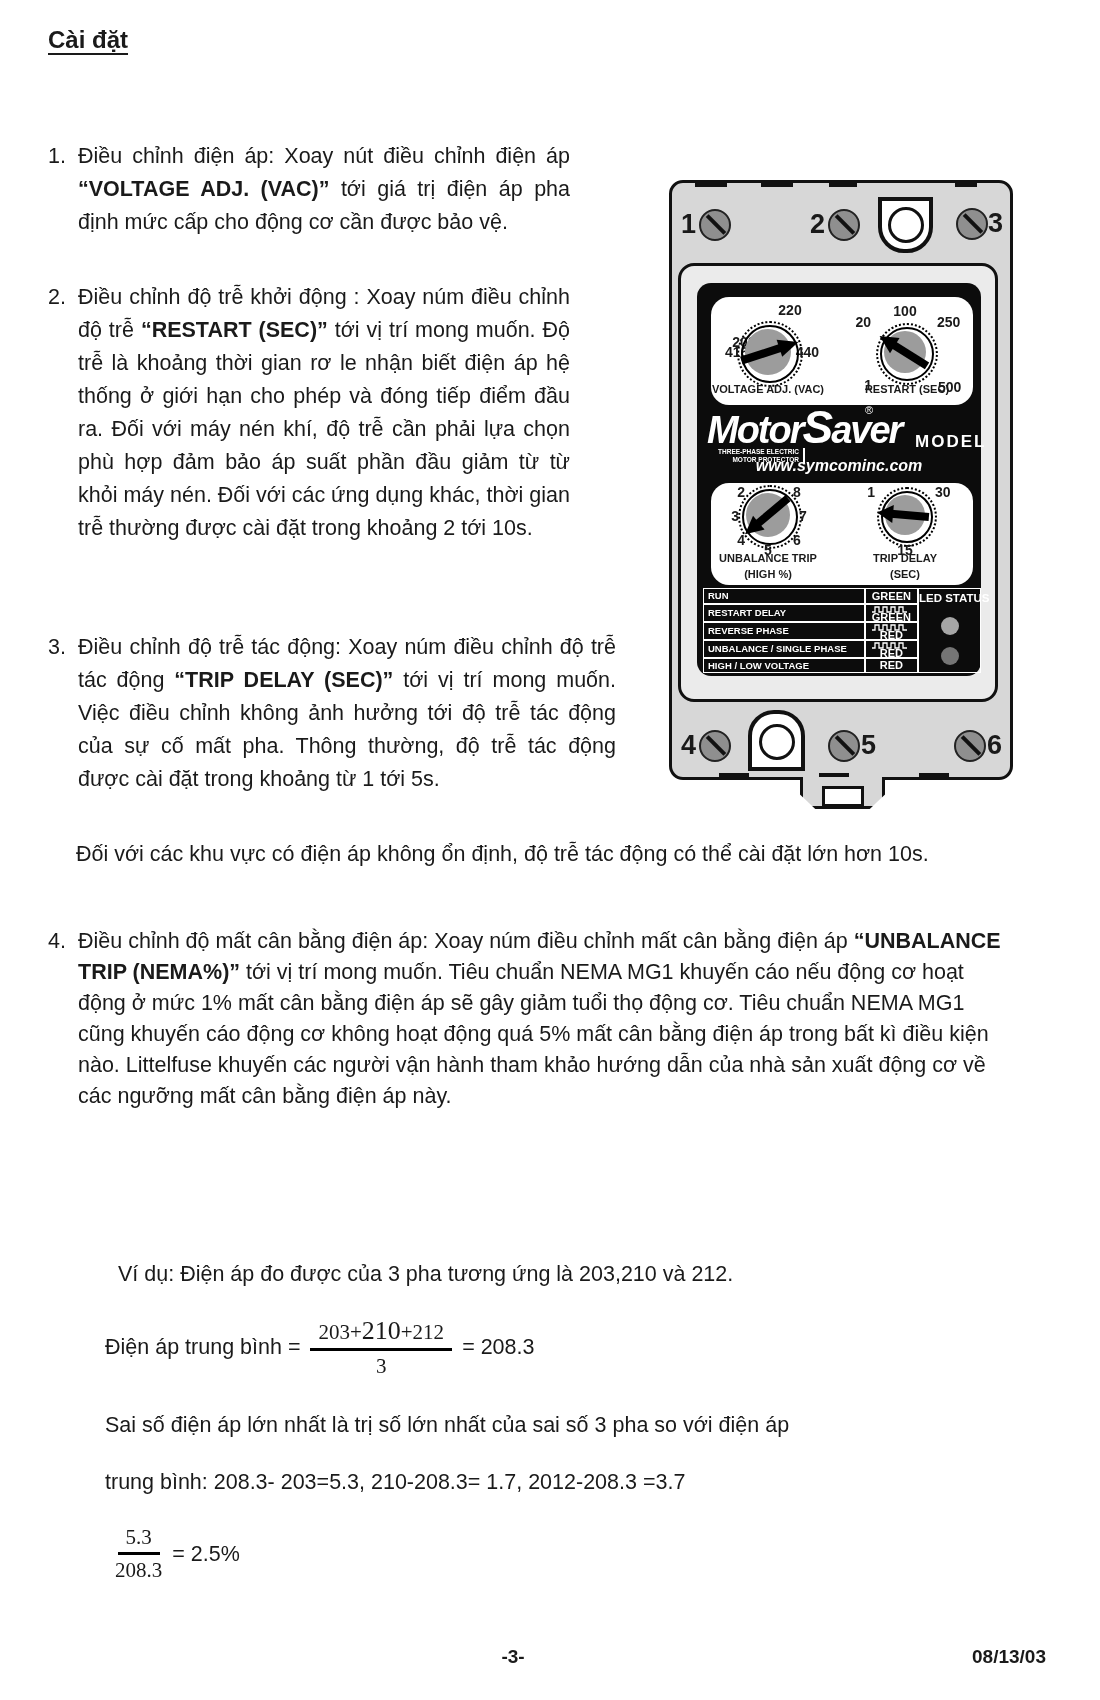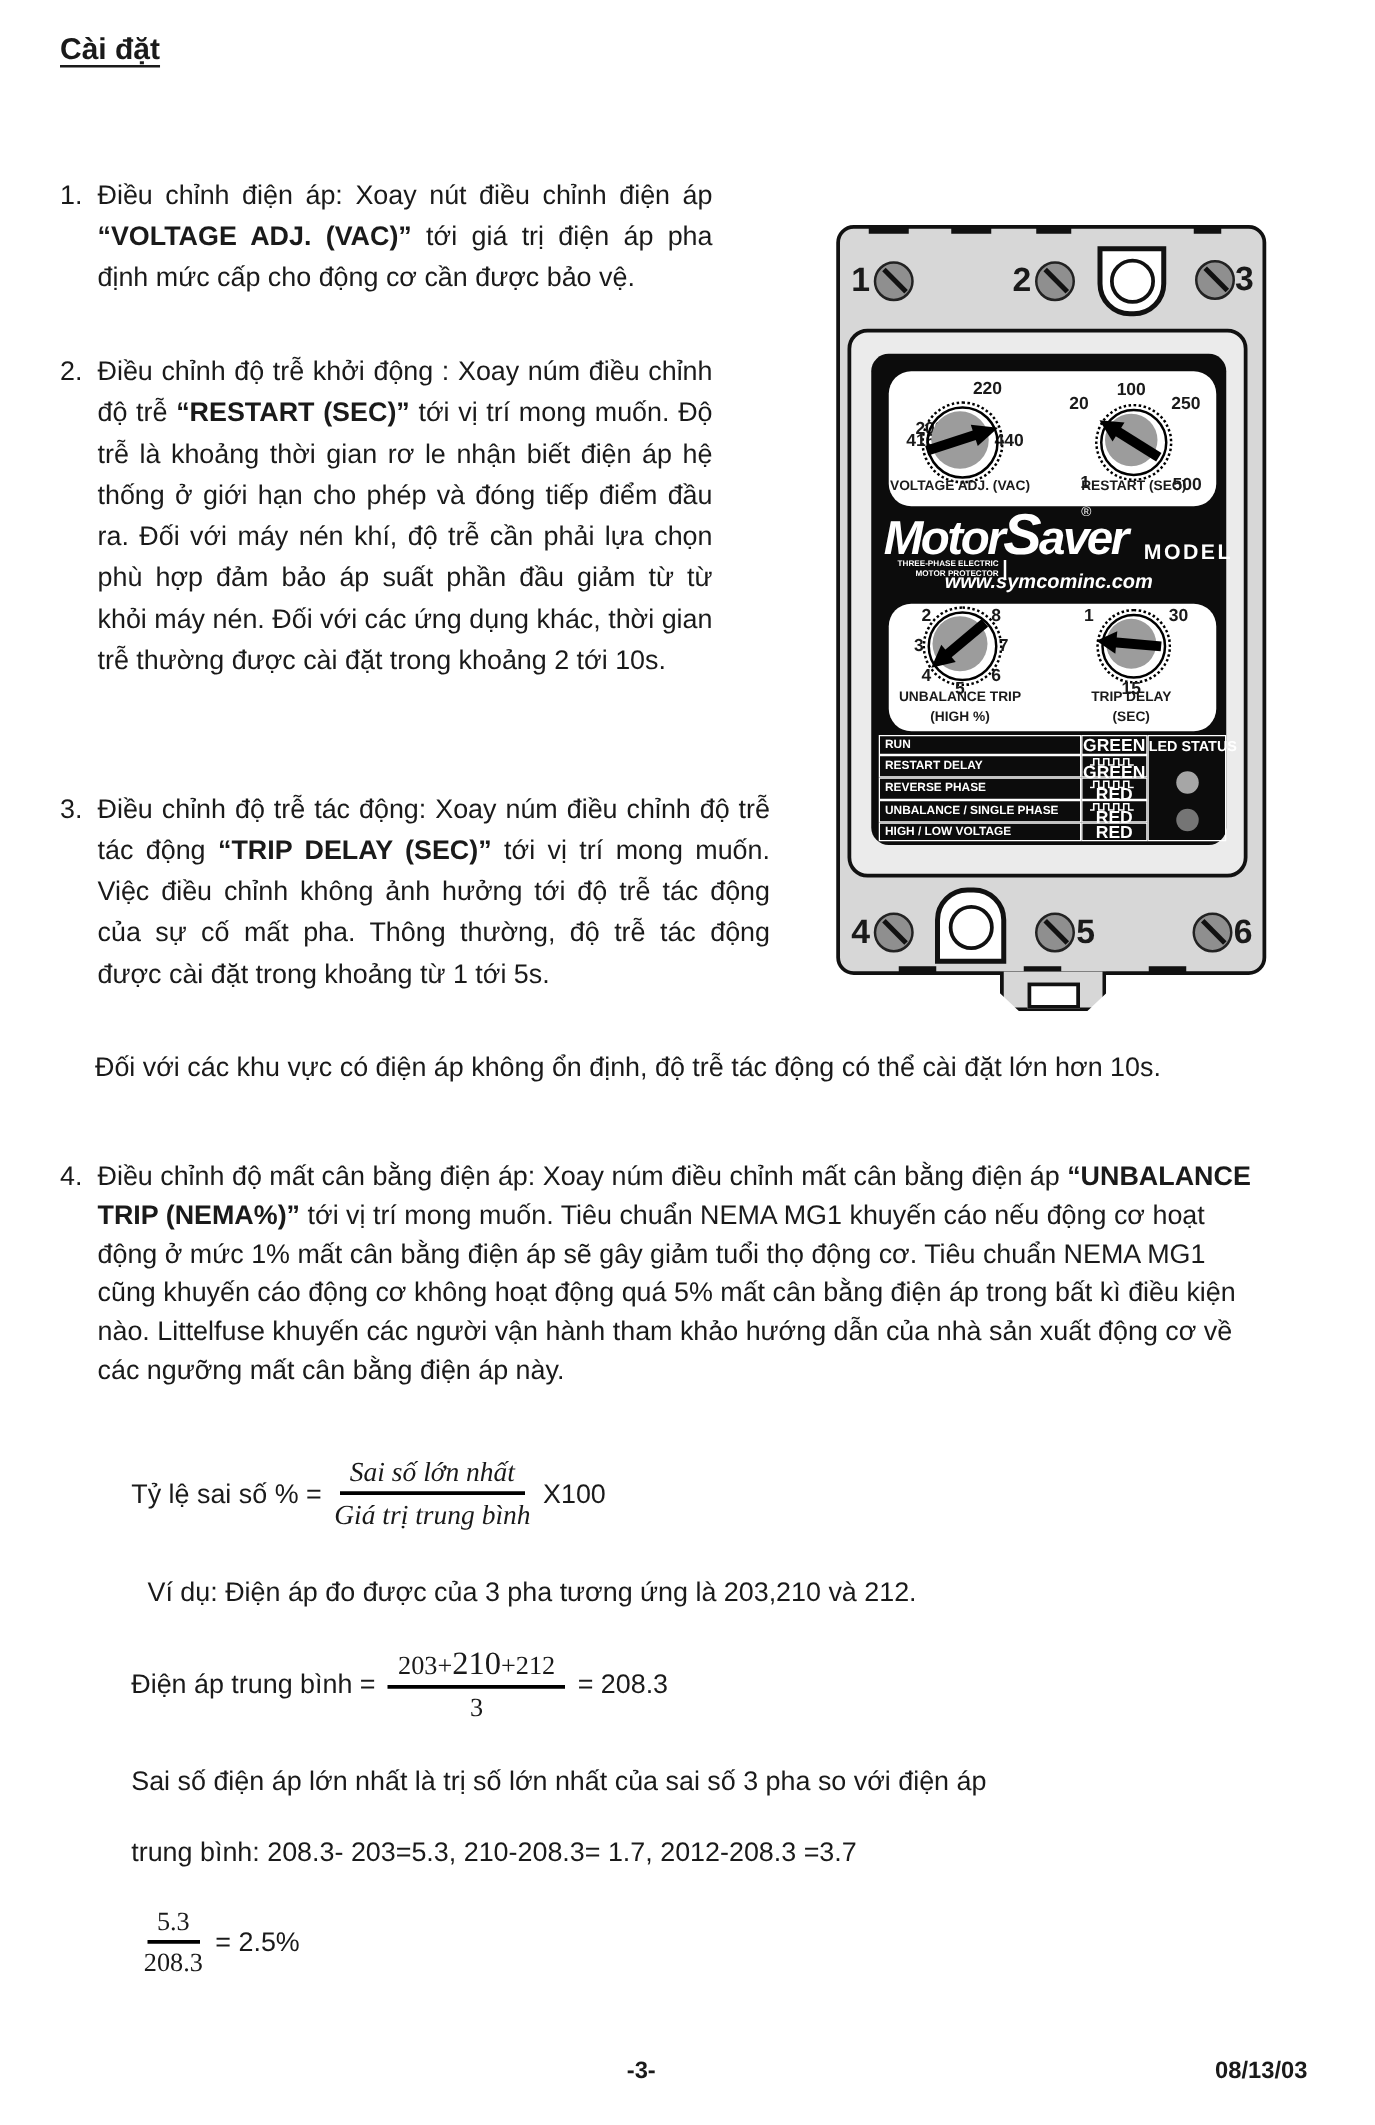--- a/index.html
+++ b/index.html
@@ -44,21 +44,21 @@
   .logo-s{font-size:46px;}
   .reg{position:absolute;color:#fff;font-size:11px;}
   .tagline{font-size:6.5px;font-weight:bold;color:#fff;line-height:8px;border-right:2px solid #fff;padding-right:4px;text-align:right;}
   .model{font-size:17px;color:#fff;letter-spacing:2px;font-weight:bold;}
   .website{font-size:16px;font-weight:bold;font-style:italic;color:#fff;text-align:center;}
   .led-table{left:34px;top:408px;width:278px;height:85px;display:flex;z-index:5;}
   .led-main{width:215px;display:flex;flex-direction:column;}
   .led-row{flex:1;display:flex;}
   .led-cell{border:1.2px solid #fff;color:#fff;display:flex;align-items:center;}
   .led-label{width:158px;font-size:9.5px;font-weight:bold;padding-left:4px;}
-  .led-color{width:52px;flex-direction:column;justify-content:center;font-size:14px;font-weight:bold;line-height:8px;}
+  .led-color{width:52px;flex-direction:column;justify-content:center;font-size:11px;font-weight:bold;line-height:8px;}
   .led-status-col{width:63px;border:1.2px solid #fff;position:relative;color:#fff;}
   .led-status-title{position:absolute;left:0;top:3px;width:100%;text-align:center;font-size:11.5px;font-weight:bold;white-space:nowrap;}
   .led-dot{position:absolute;left:22px;width:18px;height:18px;border-radius:50%;}
   .din-tab{left:131px;top:597px;width:79px;height:29px;background:#d7d7d7;border:3px solid #111;border-top:none;
            clip-path:polygon(0 0,100% 0,100% 55%,82% 100%,18% 100%,0 55%);}
   .din-hole{left:153px;top:606px;width:36px;height:15px;background:#fff;border:3px solid #111;}
 </style>
 </head>
 <body>
 
@@ -81,28 +81,20 @@
     <span class="body"><span>Điều chỉnh độ trễ tác động: Xoay núm điều chỉnh độ trễ tác động </span><span class="b">“TRIP DELAY (SEC)”</span><span> tới vị trí mong muốn. Việc điều chỉnh  không ảnh hưởng tới độ trễ tác động của sự cố mất pha. Thông thường, độ trễ tác động được cài đặt trong khoảng từ 1 tới 5s.</span></span>
   </div>
 
   <div class="abs para" style="left:76px;top:838px;width:942px;">Đối với các khu vực có điện áp không ổn định, độ trễ tác động có thể cài đặt lớn hơn 10s.</div>
 
   <div class="abs olitem" style="left:48px;top:926px;width:968px;line-height:31px;">
     <span class="num">4.</span>
     <span class="body"><span>Điều chỉnh độ mất cân bằng điện áp: Xoay núm điều chỉnh mất cân bằng điện áp </span><span class="b">“UNBALANCE TRIP (NEMA%)”</span><span> tới vị trí mong muốn. Tiêu chuẩn NEMA MG1 khuyến cáo nếu động cơ hoạt động ở mức 1% mất cân bằng điện áp sẽ gây giảm tuổi thọ động cơ. Tiêu chuẩn NEMA MG1 cũng khuyến cáo động cơ không hoạt động quá 5% mất cân bằng điện áp trong bất kì điều kiện nào. Littelfuse khuyến các người vận hành tham khảo hướng dẫn của nhà sản xuất động cơ về các ngưỡng mất cân bằng điện áp này.</span></span>
   </div>
 
-  <div class="abs formula" style="left:105px;top:1165px;">
-    <span>Tỷ lệ sai số % = </span>
-    <span class="frac">
-      <span class="fnum serif-it">Sai số lớn nhất</span>
-      <span class="fden serif-it">Giá trị trung bình</span>
-    </span>
-    <span>X100</span>
-  </div>
 
   <div class="abs para" style="left:118px;top:1258px;">Ví dụ:  Điện áp đo được của 3 pha tương ứng là 203,210 và 212.</div>
 
   <div class="abs formula" style="left:105px;top:1316px;">
     <span>Điện áp trung bình = </span>
     <span class="frac">
       <span class="fnum"><span class="serif">203+</span><span class="serif-big">210</span><span class="serif">+212</span></span>
       <span class="fden serif">3</span>
     </span>
     <span> = 208.3</span>

